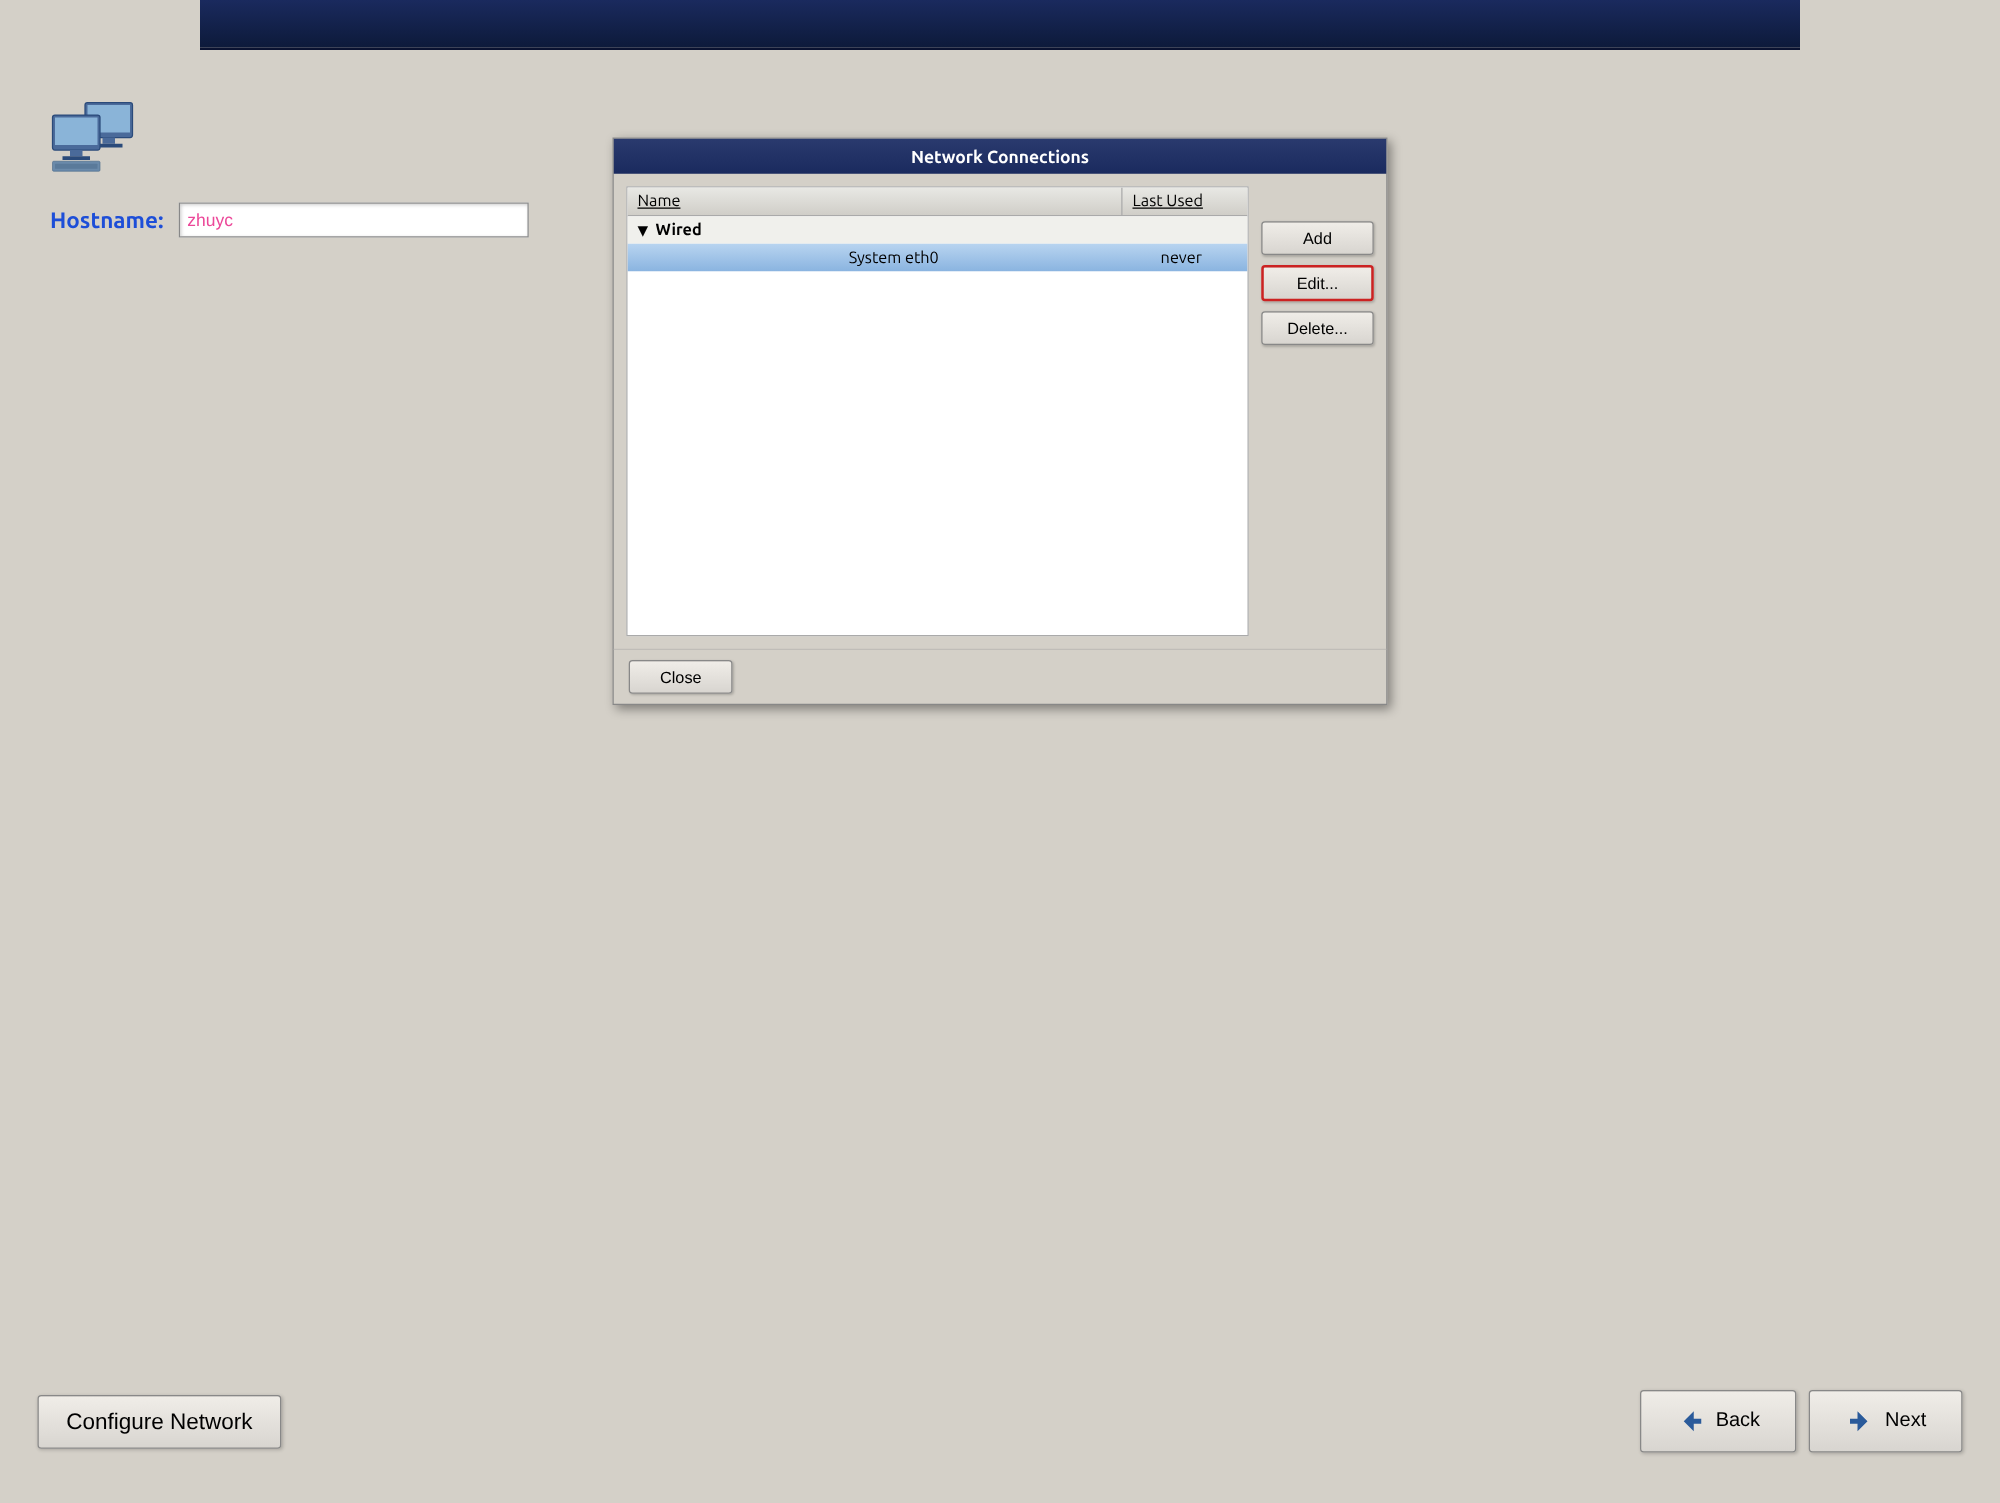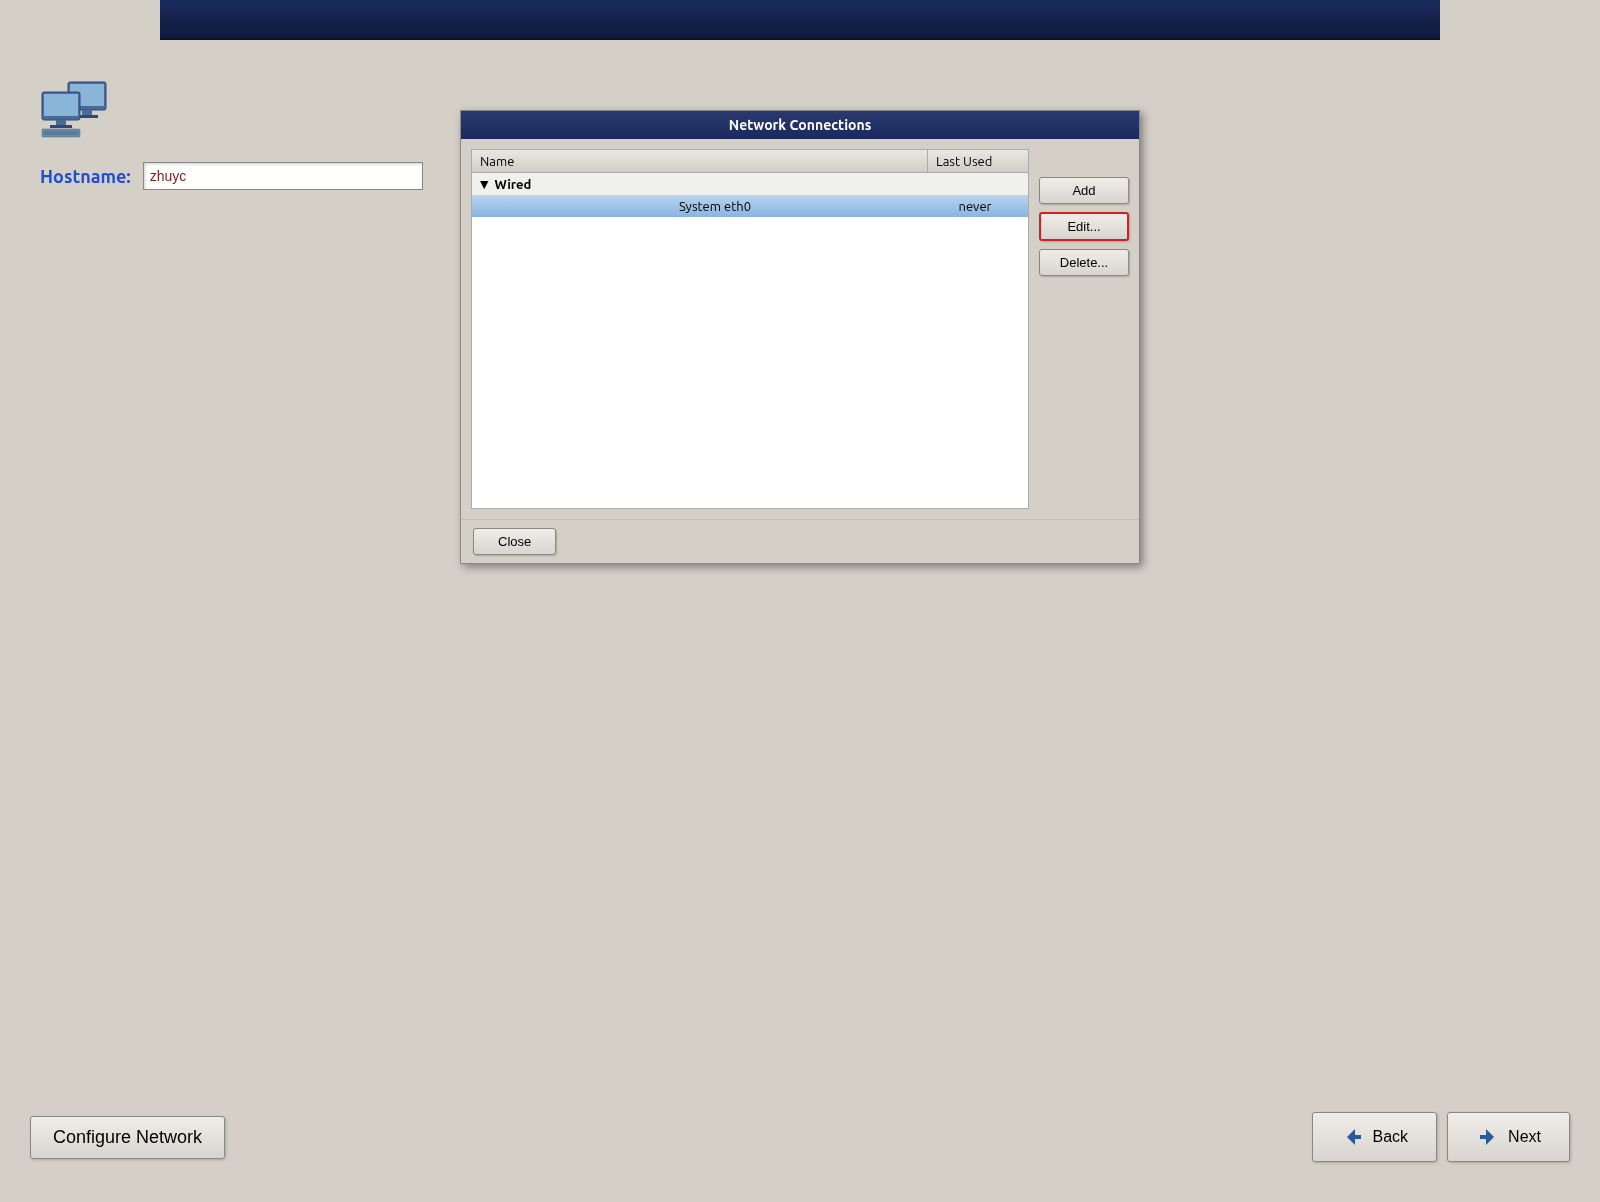--- a/index.html
+++ b/index.html
@@ -66,32 +66,32 @@
       color: #1d4ed8;
     }
 
     .hostname-input {
       width: 280px;
       height: 28px;
       border: 1px solid #888;
       background: #fff;
       padding: 2px 6px;
       font-size: 14px;
-      color: #7f1d1d;
+      color: #ec4899;
       outline: none;
       box-shadow: inset 1px 1px 3px rgba(0,0,0,0.2);
     }
 
     
     .dialog-overlay {
       position: absolute;
       top: 55px;
       left: 50%;
       transform: translateX(-50%);
-      width: 680px;
+      width: 620px;
     }
 
     .dialog {
       background: #d4d0c8;
       border: 1px solid #888;
       box-shadow: 3px 3px 8px rgba(0,0,0,0.4);
     }
 
     .dialog-titlebar {
       background: linear-gradient(to bottom, #2a3a6e, #1a2a5e);
@@ -117,20 +117,21 @@
       display: flex;
       flex-direction: column;
       height: 360px;
       overflow: hidden;
     }
 
     .table-header {
       display: flex;
       background: linear-gradient(to bottom, #e8e8e4, #d0cec8);
       border-bottom: 1px solid #aaa;
+      text-decoration: underline;
     }
 
     .table-header-name {
       flex: 1;
       padding: 4px 8px;
       font-size: 13px;
       border-right: 1px solid #aaa;
     }
 
     .table-header-last {

